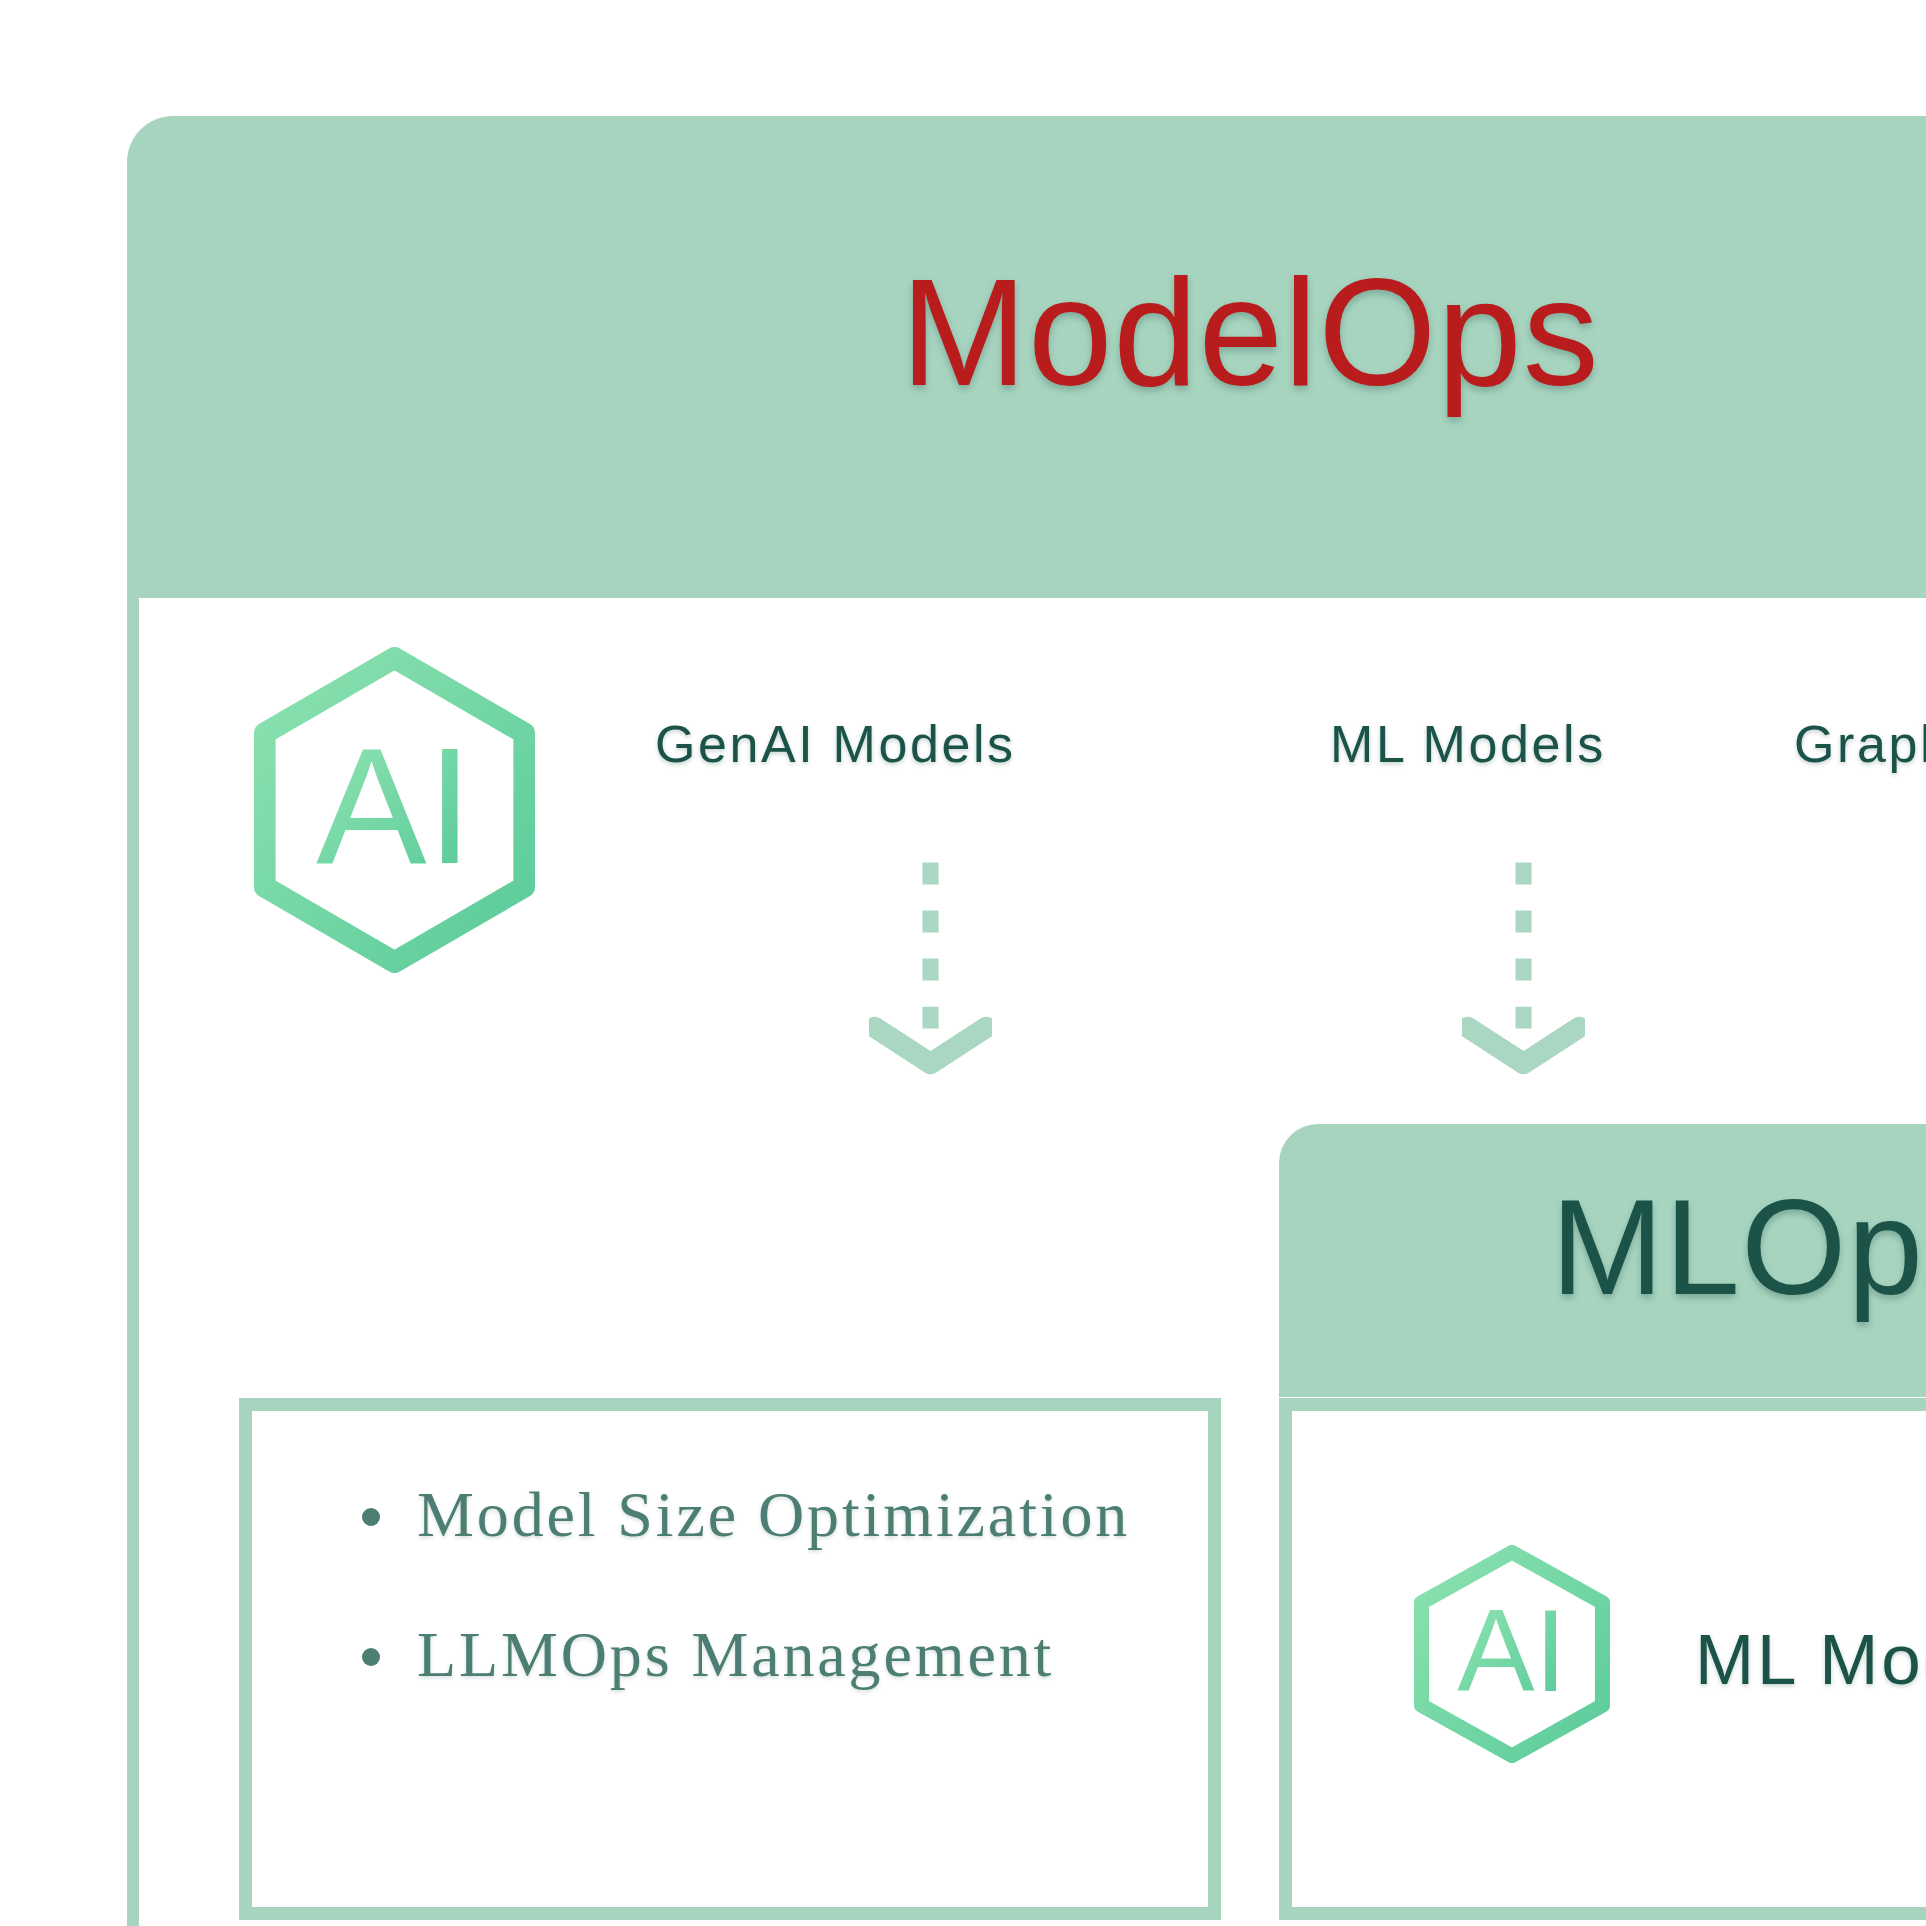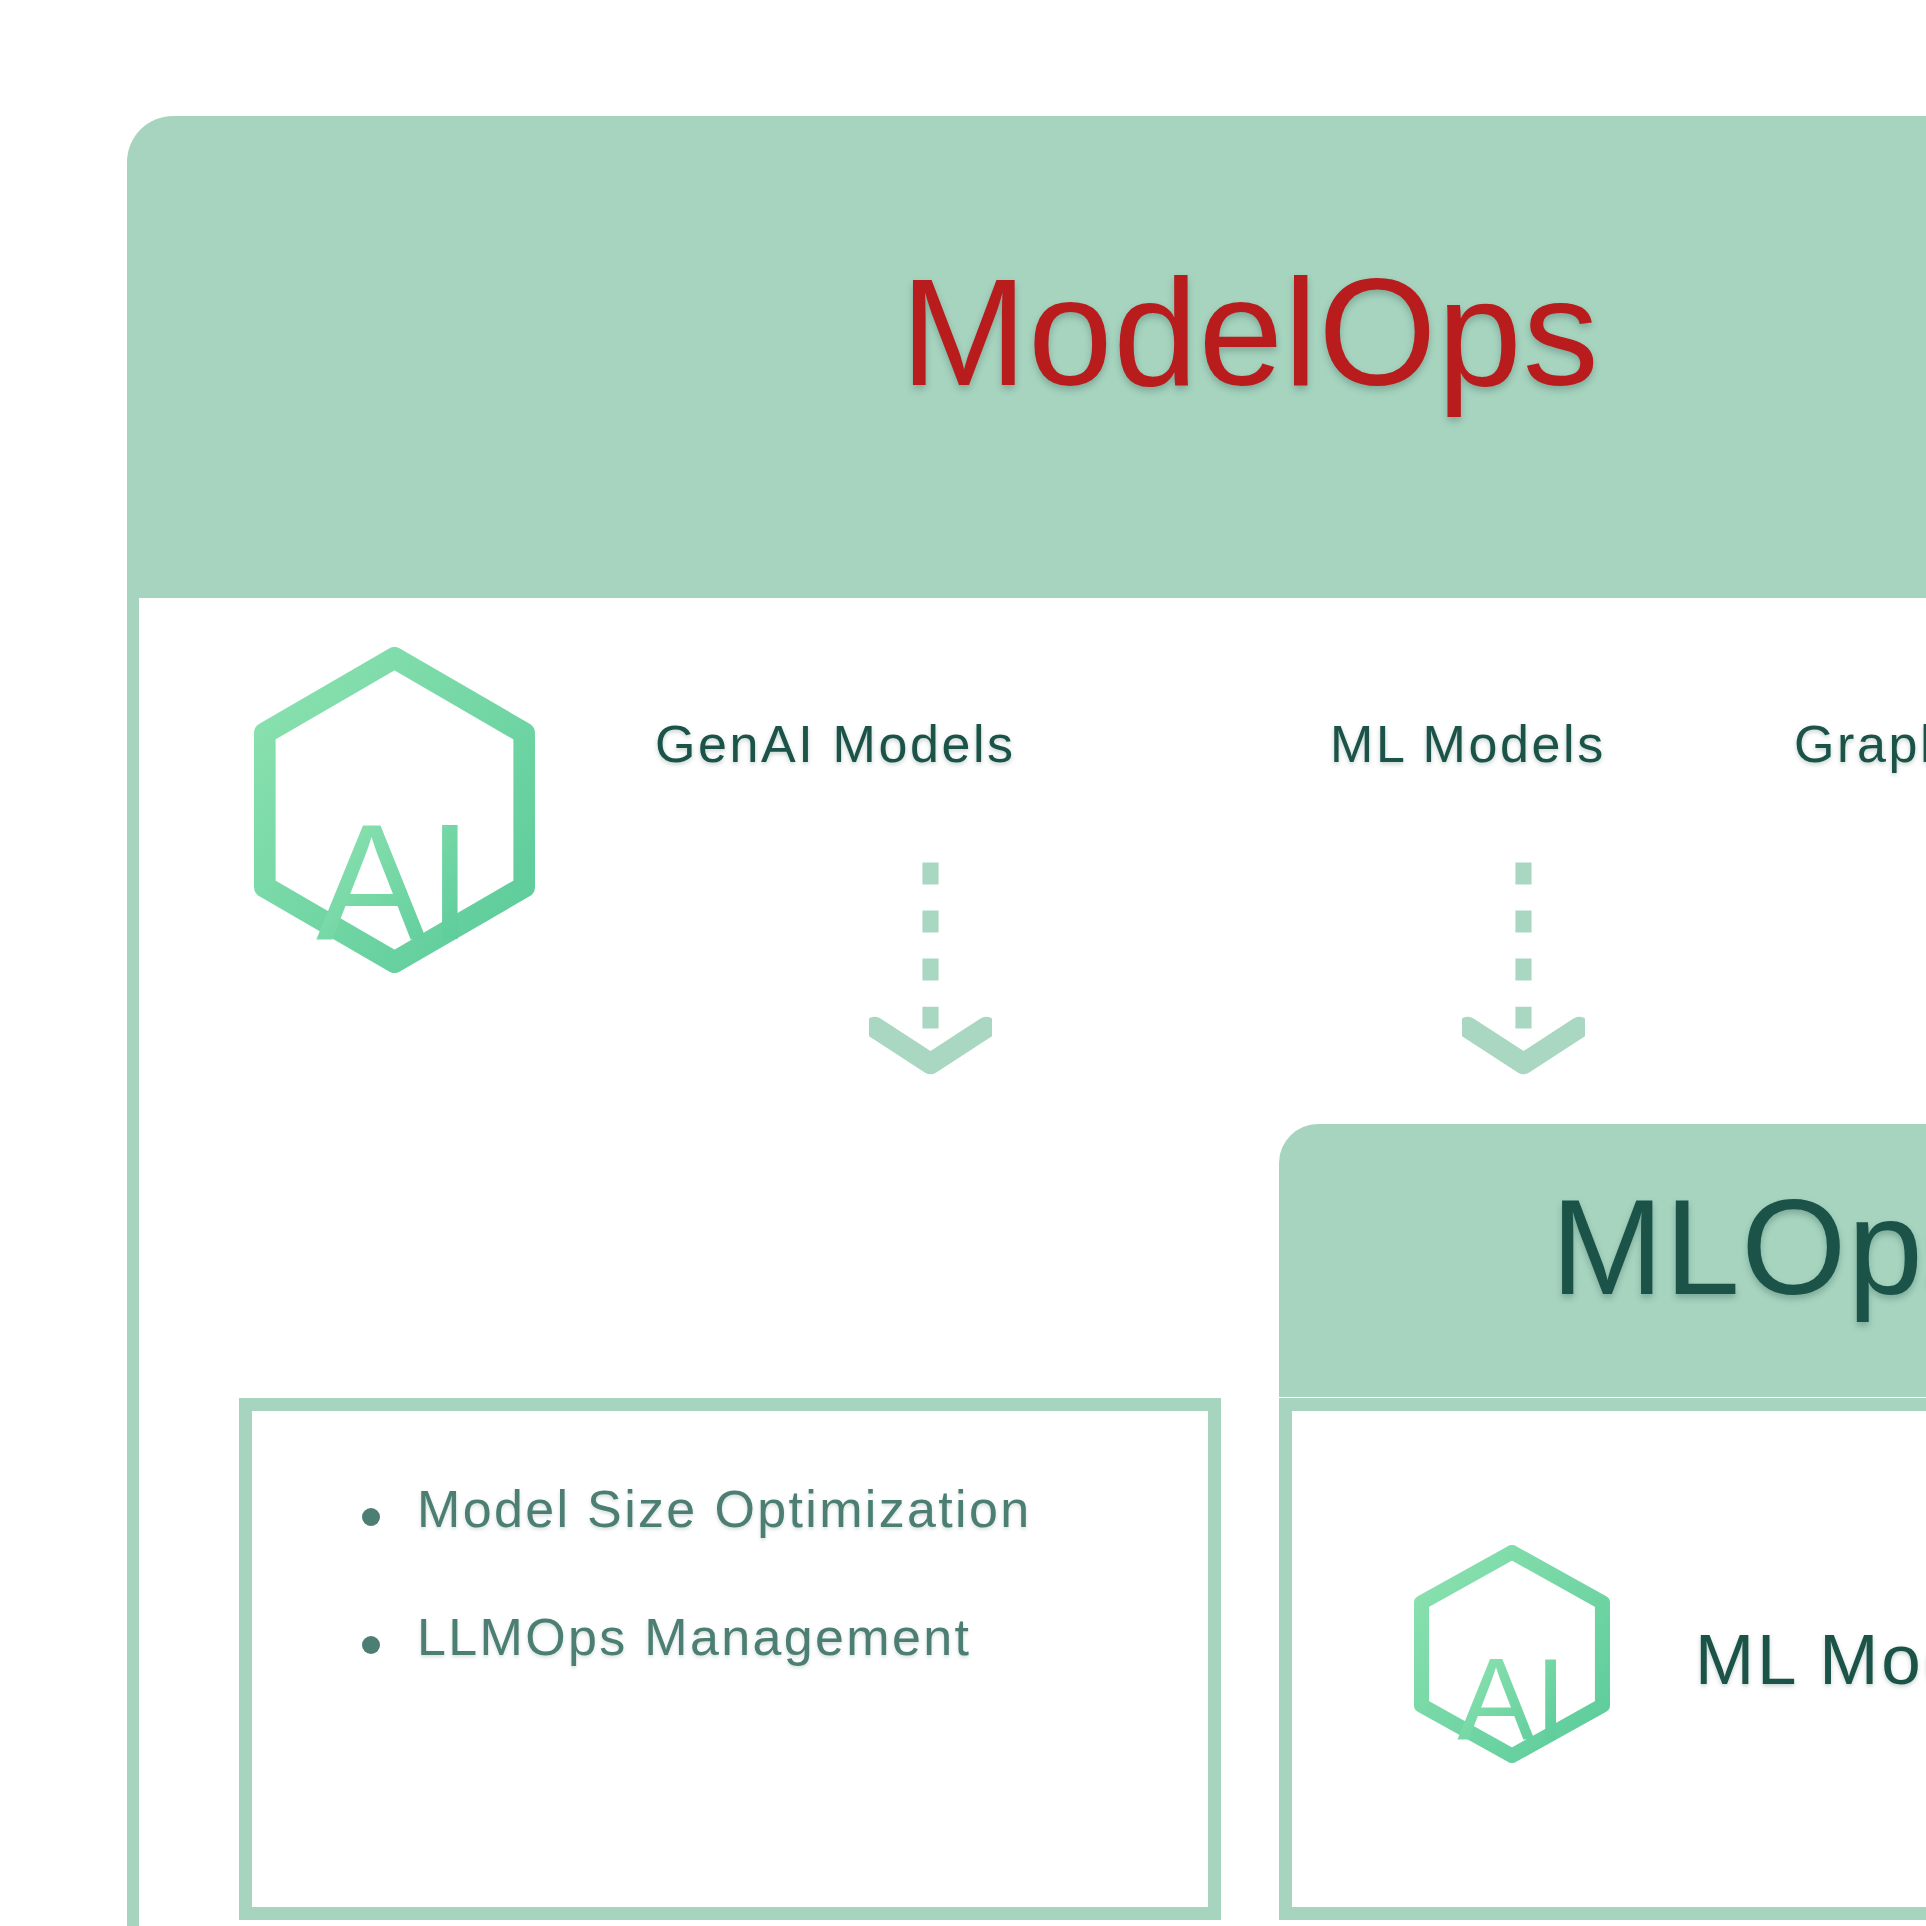--- a/index.html
+++ b/index.html
@@ -35,21 +35,21 @@
   
   .outer-box {
     position: absolute;
     left: 127px; top: 586px;
     width: 2246px; height: 1455px;
     background: #ffffff;
     border: 12.7px solid #a7d4bf;
   }
 
   
-  .hex-wrap { position: absolute; display: flex; align-items: flex-end; justify-content: center; }
+  .hex-wrap { position: absolute; display: flex; align-items: center; justify-content: center; }
   .hex-large { left: 254px; top: 647px; width: 281px; height: 326px; }
   .hex-svg { position: absolute; left: 0; top: 0; width: 100%; height: 100%; }
   .hex-ai-text {
     position: relative;
     font-weight: 400;
     background: linear-gradient(135deg, #8ce2b0 10%, #5bcb9a 90%);
     -webkit-background-clip: text;
     background-clip: text;
     color: transparent;
     line-height: 1;
@@ -113,26 +113,27 @@
     position: absolute;
     left: 0; top: 0; right: 0;
     padding-top: 72px;
     margin: 0;
     list-style: none;
   }
   .bullet-item {
     position: relative;
     padding-left: 125px;
     margin-bottom: 76px;
-    font-size: 52px;
+    font-size: 64px;
     letter-spacing: 0.045em;
     line-height: 1;
     color: #4c7e73;
     white-space: nowrap;
     text-shadow: 0 1.9px 3.9px rgba(20, 70, 60, 0.18);
+    font-family: Liberation Serif, serif;
   }
   .bullet-dot {
     position: absolute;
     left: 70px; top: 25.4px;
     width: 18px; height: 18px;
     border-radius: 50%;
     background: #4c7e73;
   }
 
   

